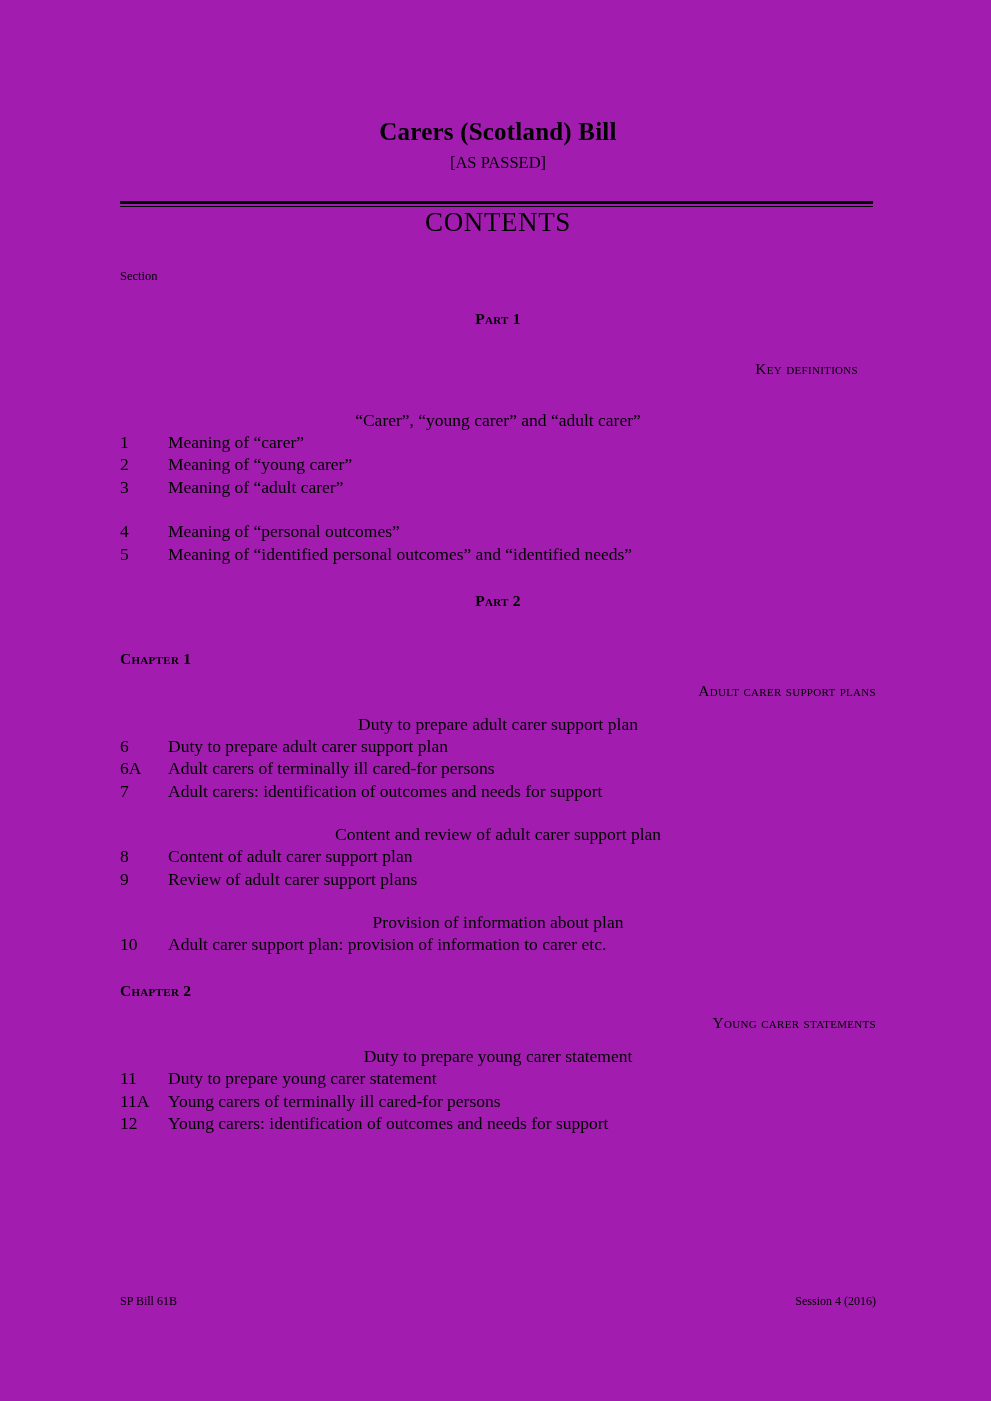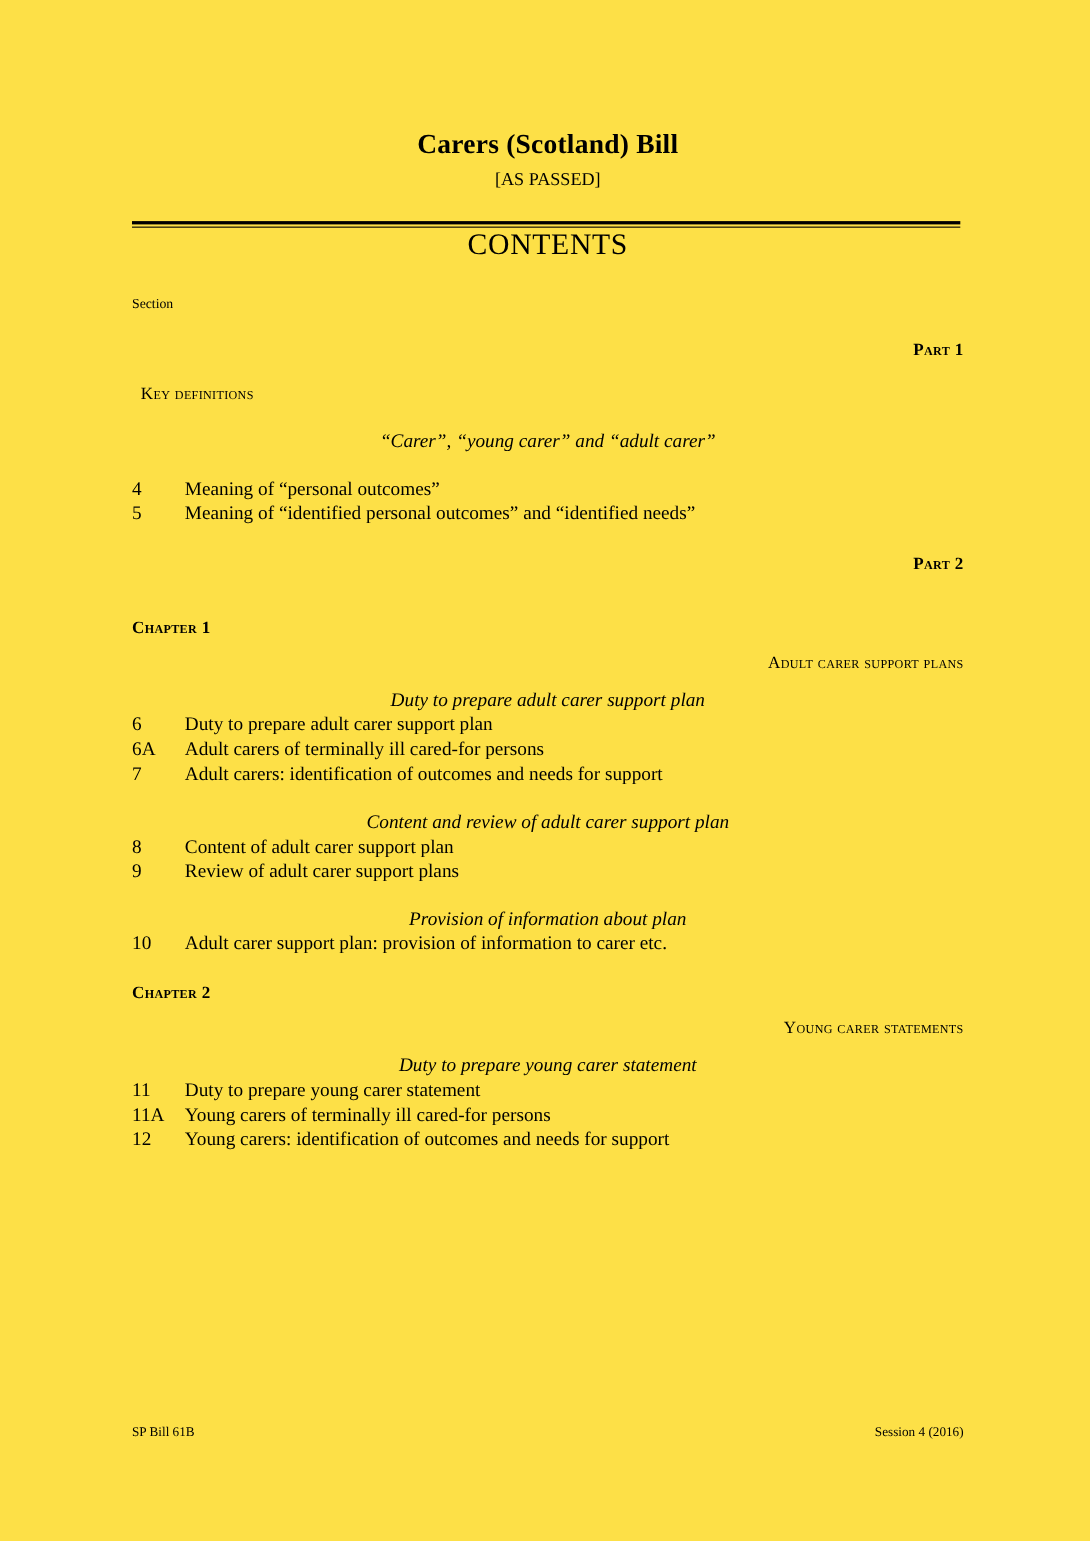--- a/index.html
+++ b/index.html
@@ -9,21 +9,21 @@
   }
   body {
     font-family: "Liberation Serif", "DejaVu Serif", serif;
     color: #000000;
     -webkit-font-smoothing: antialiased;
   }
   .page {
     position: relative;
     width: 991px;
     height: 1401px;
-    background: #fde047;
+    background: #a21caf;
     overflow: hidden;
     box-sizing: border-box;
   }
   .content {
     position: absolute;
     left: 120px;
     top: 0;
     width: 756px;
   }
 
@@ -75,54 +75,53 @@
     letter-spacing: 0.6px;
     margin: 0;
   }
   .section-label {
     font-size: 12.5px;
     margin-top: 31px;
     text-align: left;
   }
 
   .part-heading {
+    text-align: center;
+    font-weight: bold;
+    font-size: 15.5px;
+    font-variant: small-caps;
+    letter-spacing: 0.3px;
+    margin: 0;
+  }
+  .part-desc {
     text-align: right;
-    font-weight: bold;
-    font-size: 15.5px;
-    font-variant: small-caps;
-    letter-spacing: 0.3px;
-    margin: 0;
-  }
-  .part-desc {
-    text-align: left;
-    font-weight: normal;
-    font-size: 15.5px;
-    font-variant: small-caps;
-    letter-spacing: 0.3px;
-    margin: 8px;
+    font-weight: normal;
+    font-size: 15.5px;
+    font-variant: small-caps;
+    letter-spacing: 0.3px;
+    margin: 18px;
   }
   .chapter-heading {
     text-align: left;
     font-weight: bold;
     font-size: 15.5px;
     font-variant: small-caps;
     letter-spacing: 0.3px;
     margin: 0;
   }
   .chapter-desc {
     text-align: right;
     font-weight: normal;
     font-size: 15.5px;
     font-variant: small-caps;
     letter-spacing: 0.3px;
     margin: 0;
   }
   .cross-heading {
     text-align: center;
-    font-style: italic;
     font-size: 17.5px;
     margin: 0;
   }
 
   .entry-list {
     margin: 0;
     padding: 0;
     list-style: none;
   }
   .entry {
@@ -180,20 +179,31 @@
     <h2 class="contents-heading">CONTENTS</h2>
     <div class="section-label">Section</div>
 
     <div class="sp-part-top"></div>
     <div class="part-heading">Part 1</div>
     <div class="sp-part-desc"></div>
     <div class="part-desc">Key definitions</div>
 
     <div class="sp-cross"></div>
     <div class="cross-heading">“Carer”, “young carer” and “adult carer”</div>
+    <ul class="entry-list">
+      <li class="entry">
+        <span class="entry-num">1</span><span class="entry-text">Meaning of “carer”</span>
+      </li>
+      <li class="entry">
+        <span class="entry-num">2</span><span class="entry-text">Meaning of “young carer”</span>
+      </li>
+      <li class="entry">
+        <span class="entry-num">3</span><span class="entry-text">Meaning of “adult carer”</span>
+      </li>
+    </ul>
 
     <div class="sp-after-list"></div>
     <ul class="entry-list">
       <li class="entry">
         <span class="entry-num">4</span><span class="entry-text">Meaning of “personal outcomes”</span>
       </li>
       <li class="entry">
         <span class="entry-num">5</span><span class="entry-text">Meaning of “identified personal outcomes” and “identified needs”</span>
       </li>
     </ul>

